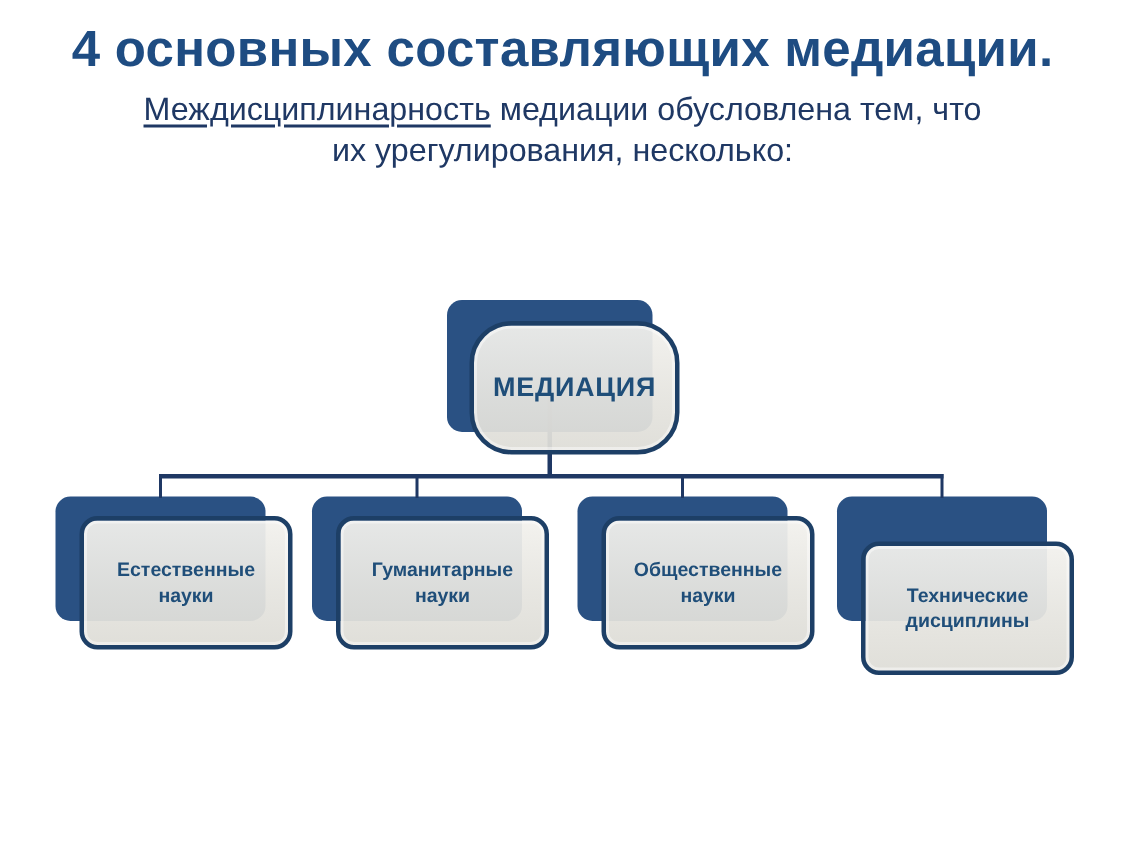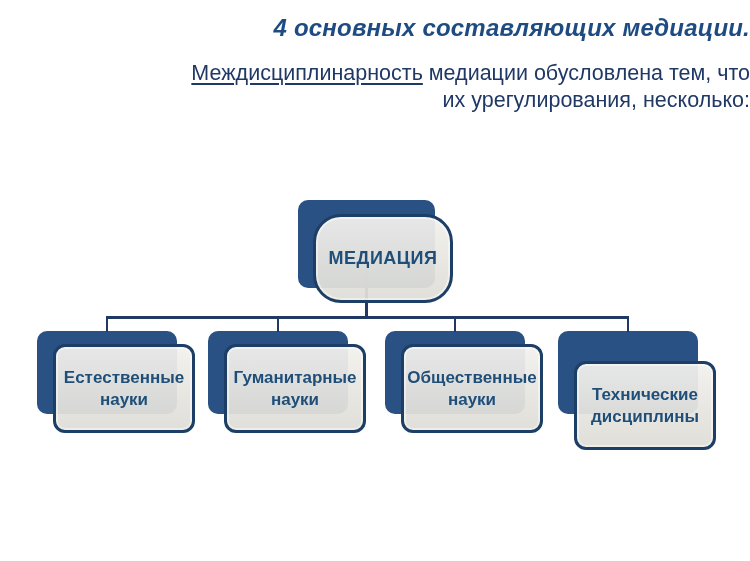--- a/index.html
+++ b/index.html
@@ -10,33 +10,32 @@
     background: #ffffff;
     overflow: hidden;
     font-family: "Liberation Sans", sans-serif;
   }
 
   
   .title {
     position: absolute;
     left: 0; top: 14px;
     width: 100%;
-    text-align: right;
+    text-align: center;
     white-space: nowrap;
-    font-size: 24px;
+    font-size: 34px;
     font-weight: bold;
     color: #1e4c82;
     letter-spacing: 0.2px;
-    font-style: italic;
   }
   .subtitle {
     position: absolute;
     left: 0; top: 60px;
     width: 100%;
-    text-align: right;
+    text-align: center;
     color: #1f3864;
     font-size: 21.5px;
     line-height: 27px;
   }
   .subtitle .line { white-space: nowrap; }
   .subtitle .u {
     text-decoration: underline;
     text-decoration-thickness: 1.5px;
     text-underline-offset: 3px;
   }
@@ -67,21 +66,21 @@
     text-align: center;
     color: #1f4e79;
     font-weight: bold;
   }
   .panel.root-panel {
     left: 313px; top: 214px; width: 140px; height: 89px;
     font-size: 18px; letter-spacing: 0.5px; border-radius: 28px;
   }
   .panel.child-panel {
     top: 344px; width: 142px; height: 89px;
-    font-size: 17px; line-height: 1.28; padding: 6px 4px;
+    font-size: 13px; line-height: 1.28; padding: 6px 4px;
   }
 
   
   .shadow-box.root-shadow { left: 298px; top: 200px; width: 137px; height: 88px; }
 
   
   .shadow-box.child-shadow { top: 331px; width: 140px; height: 83px; }
   .c1 .shadow-box.child-shadow { left: 37px; }
   .c2 .shadow-box.child-shadow { left: 208px; }
   .c3 .shadow-box.child-shadow { left: 385px; }

